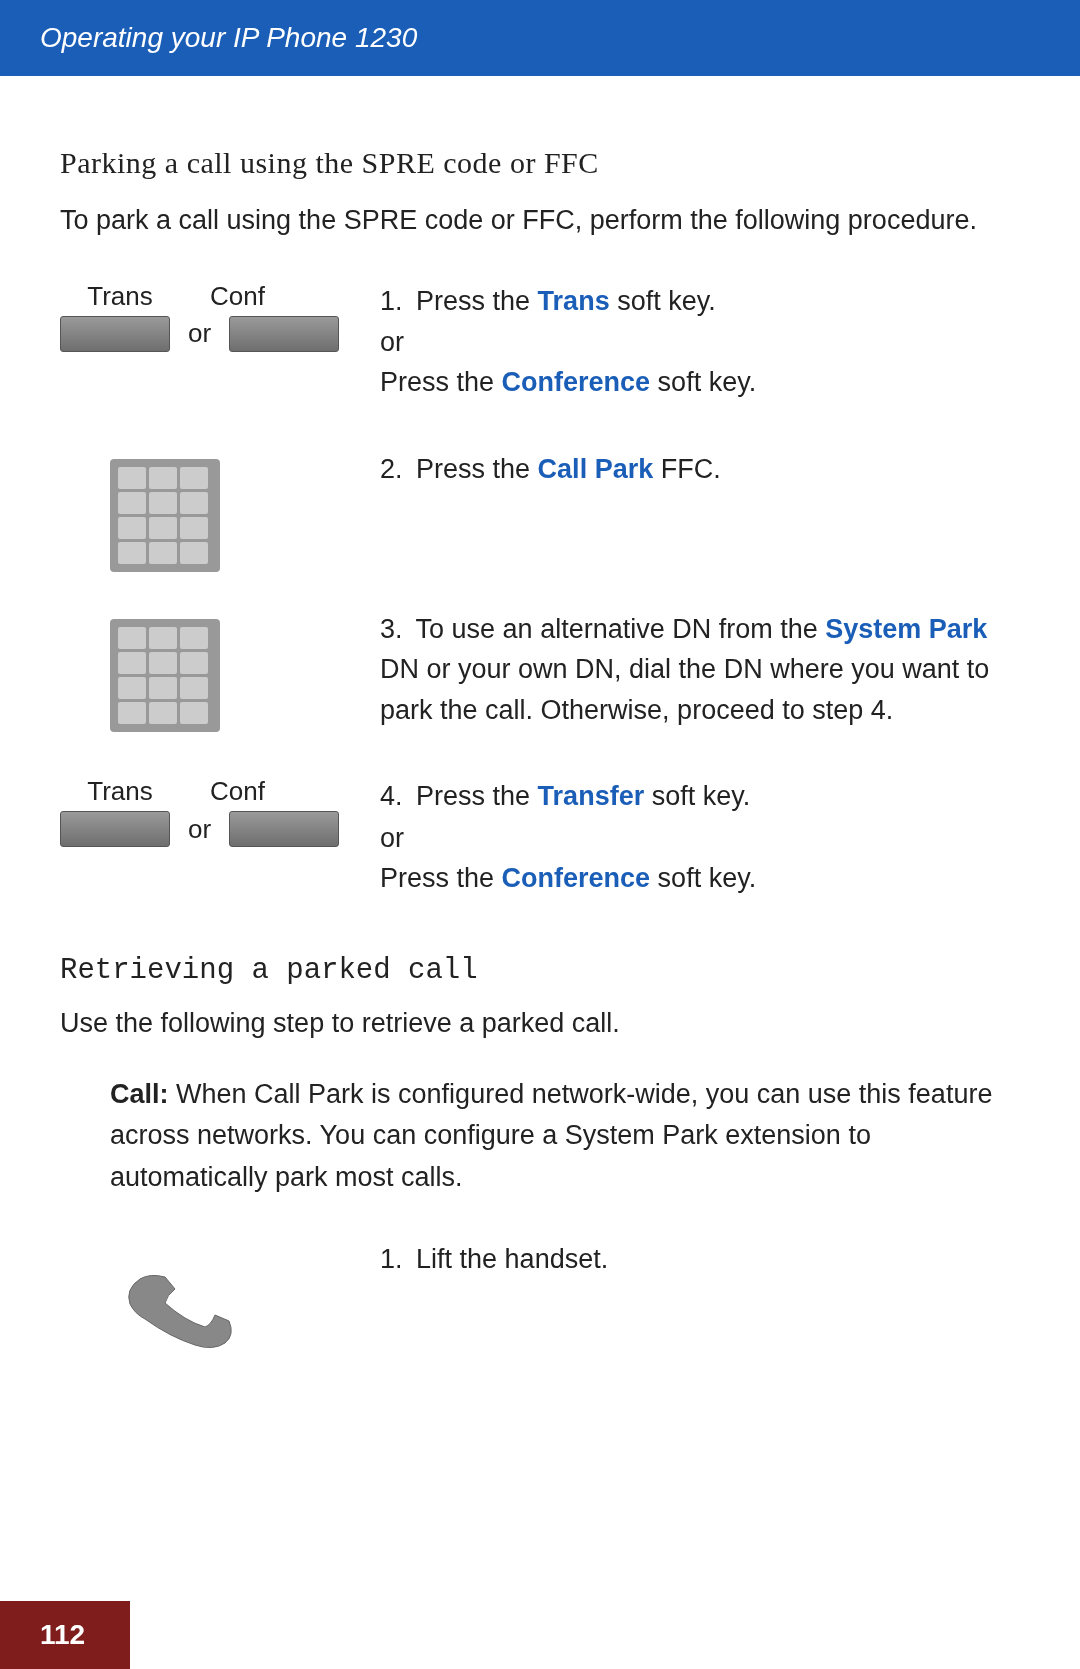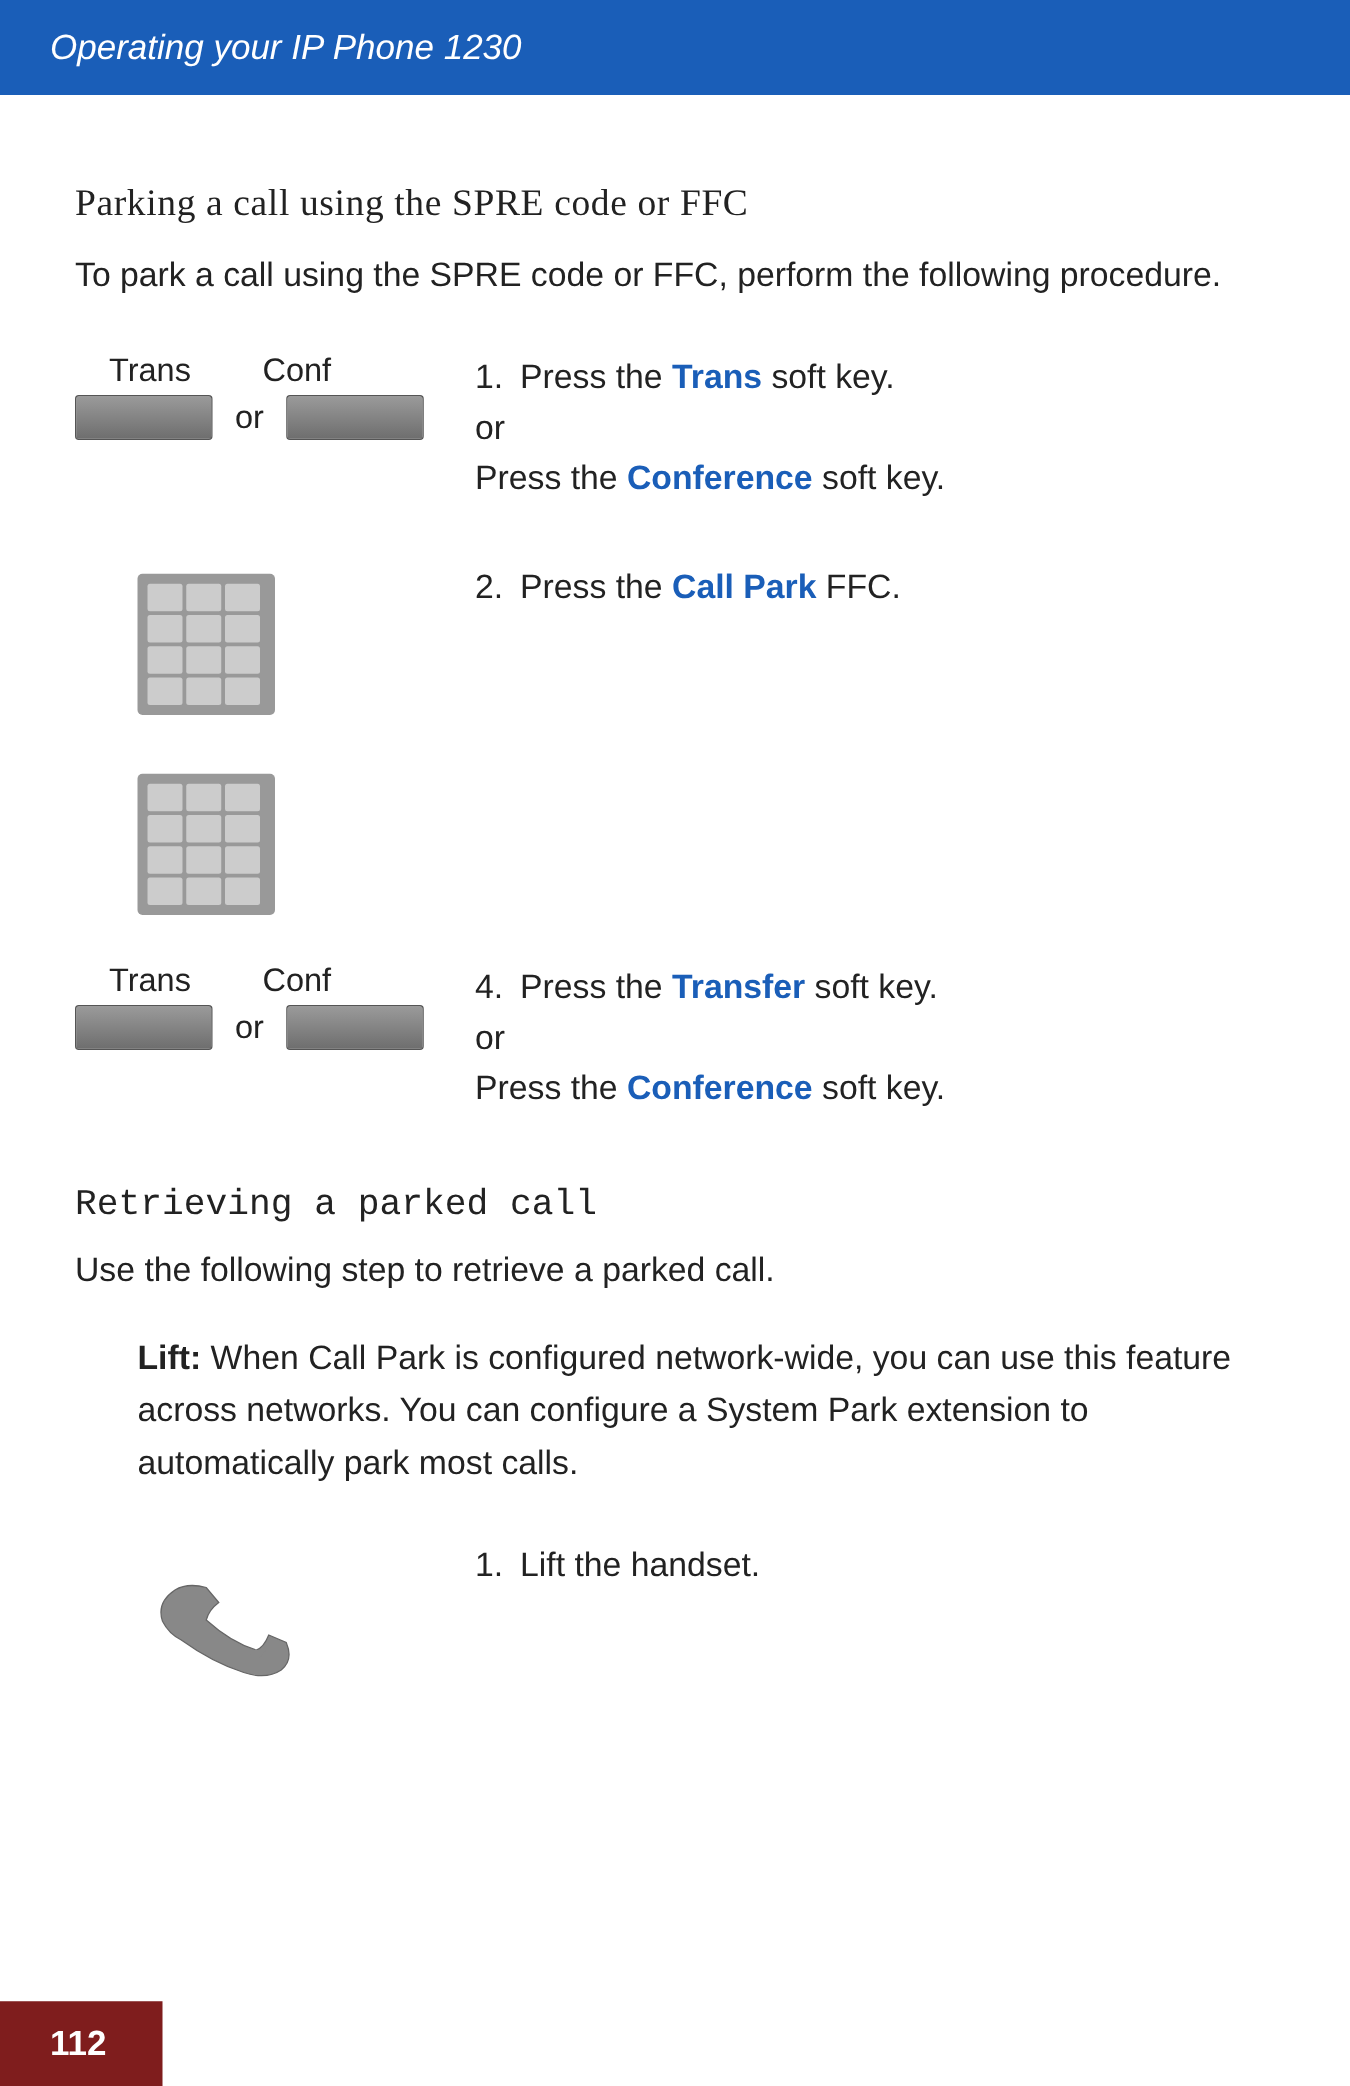--- a/index.html
+++ b/index.html
@@ -296,20 +296,26 @@
           <div class="keypad-key"></div>
           <div class="keypad-key"></div>
           <div class="keypad-key"></div>
           <div class="keypad-key"></div>
           <div class="keypad-key"></div>
           <div class="keypad-key"></div>
           <div class="keypad-key"></div>
         </div>
       </div>
     </div>
+    <div class="right-text">
+      <div class="step-text">
+        <span class="step-num">3.</span>
+        <span>To use an alternative DN from the </span><span class="blue-link">System Park</span><span> DN or your own DN, dial the DN where you want to park the call. Otherwise, proceed to step 4.</span>
+      </div>
+    </div>
   </div>
 
   <div class="procedure-block">
     <div class="left-image">
 
       <div class="soft-key-labels">
         <span class="key-label trans-label">Trans</span>
         <span class="key-label conf-label">Conf</span>
       </div>
 
@@ -329,21 +335,21 @@
         <span>Press the </span><span class="blue-link">Conference</span><span> soft key.</span>
       </div>
     </div>
   </div>
 
   <div class="section-title2">Retrieving a parked call</div>
 
   <div class="intro-text">Use the following step to retrieve a parked call.</div>
 
   <div class="note-block">
-    <b>Lift:</b><span> When Call Park is configured network-wide, you can use this feature across networks. You can configure a System Park extension to automatically park most calls.</span>
+    <b>Call:</b><span> When Call Park is configured network-wide, you can use this feature across networks. You can configure a System Park extension to automatically park most calls.</span>
   </div>
 
   <div class="procedure-block">
     <div class="left-image">
       <div class="handset-container">
         <svg class="handset-svg" viewBox="0 0 180 90" xmlns="http://www.w3.org/2000/svg">
 
           <path d="M30 60 Q20 55 15 45 Q10 30 25 20 Q35 14 50 18 L60 30 Q52 36 50 44 Q70 62 90 68 Q96 66 100 56 L114 62 Q120 76 110 84 Q98 92 80 86 Q55 78 30 60 Z" fill="#888888" stroke="#666666" stroke-width="1"></path>
 
           <polygon points="90,78 82,68 98,68" fill="#888888"></polygon>

